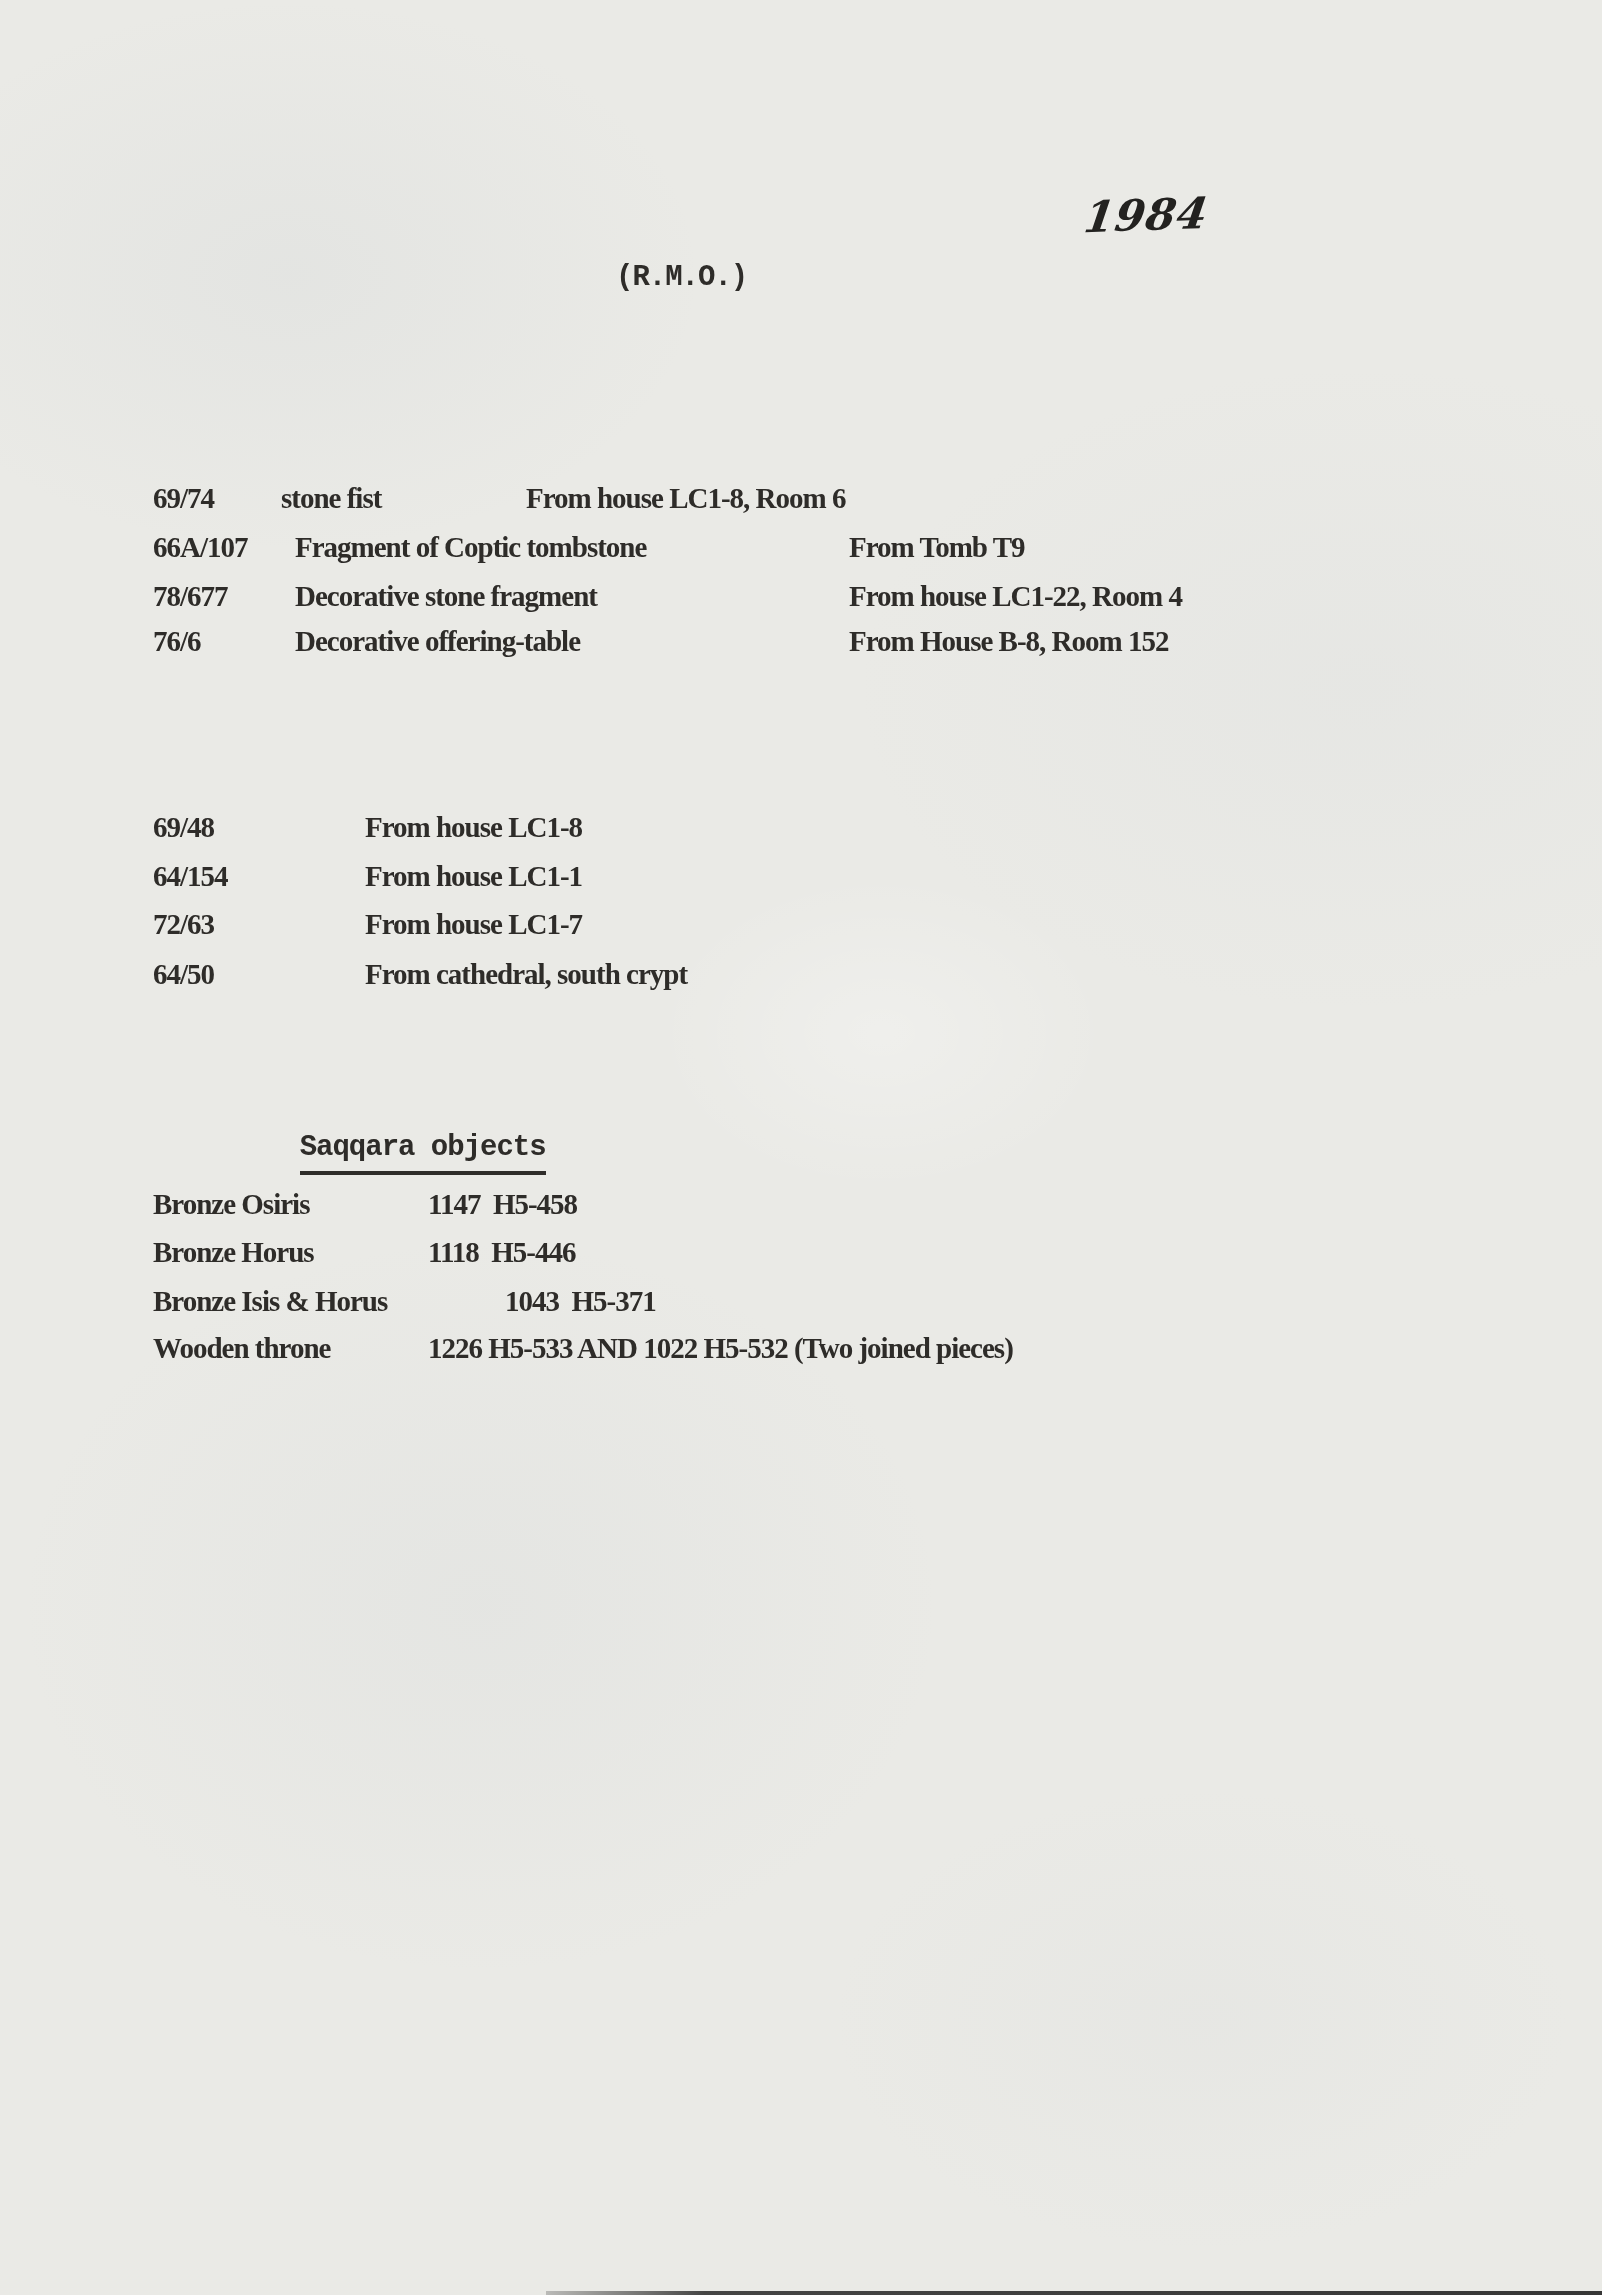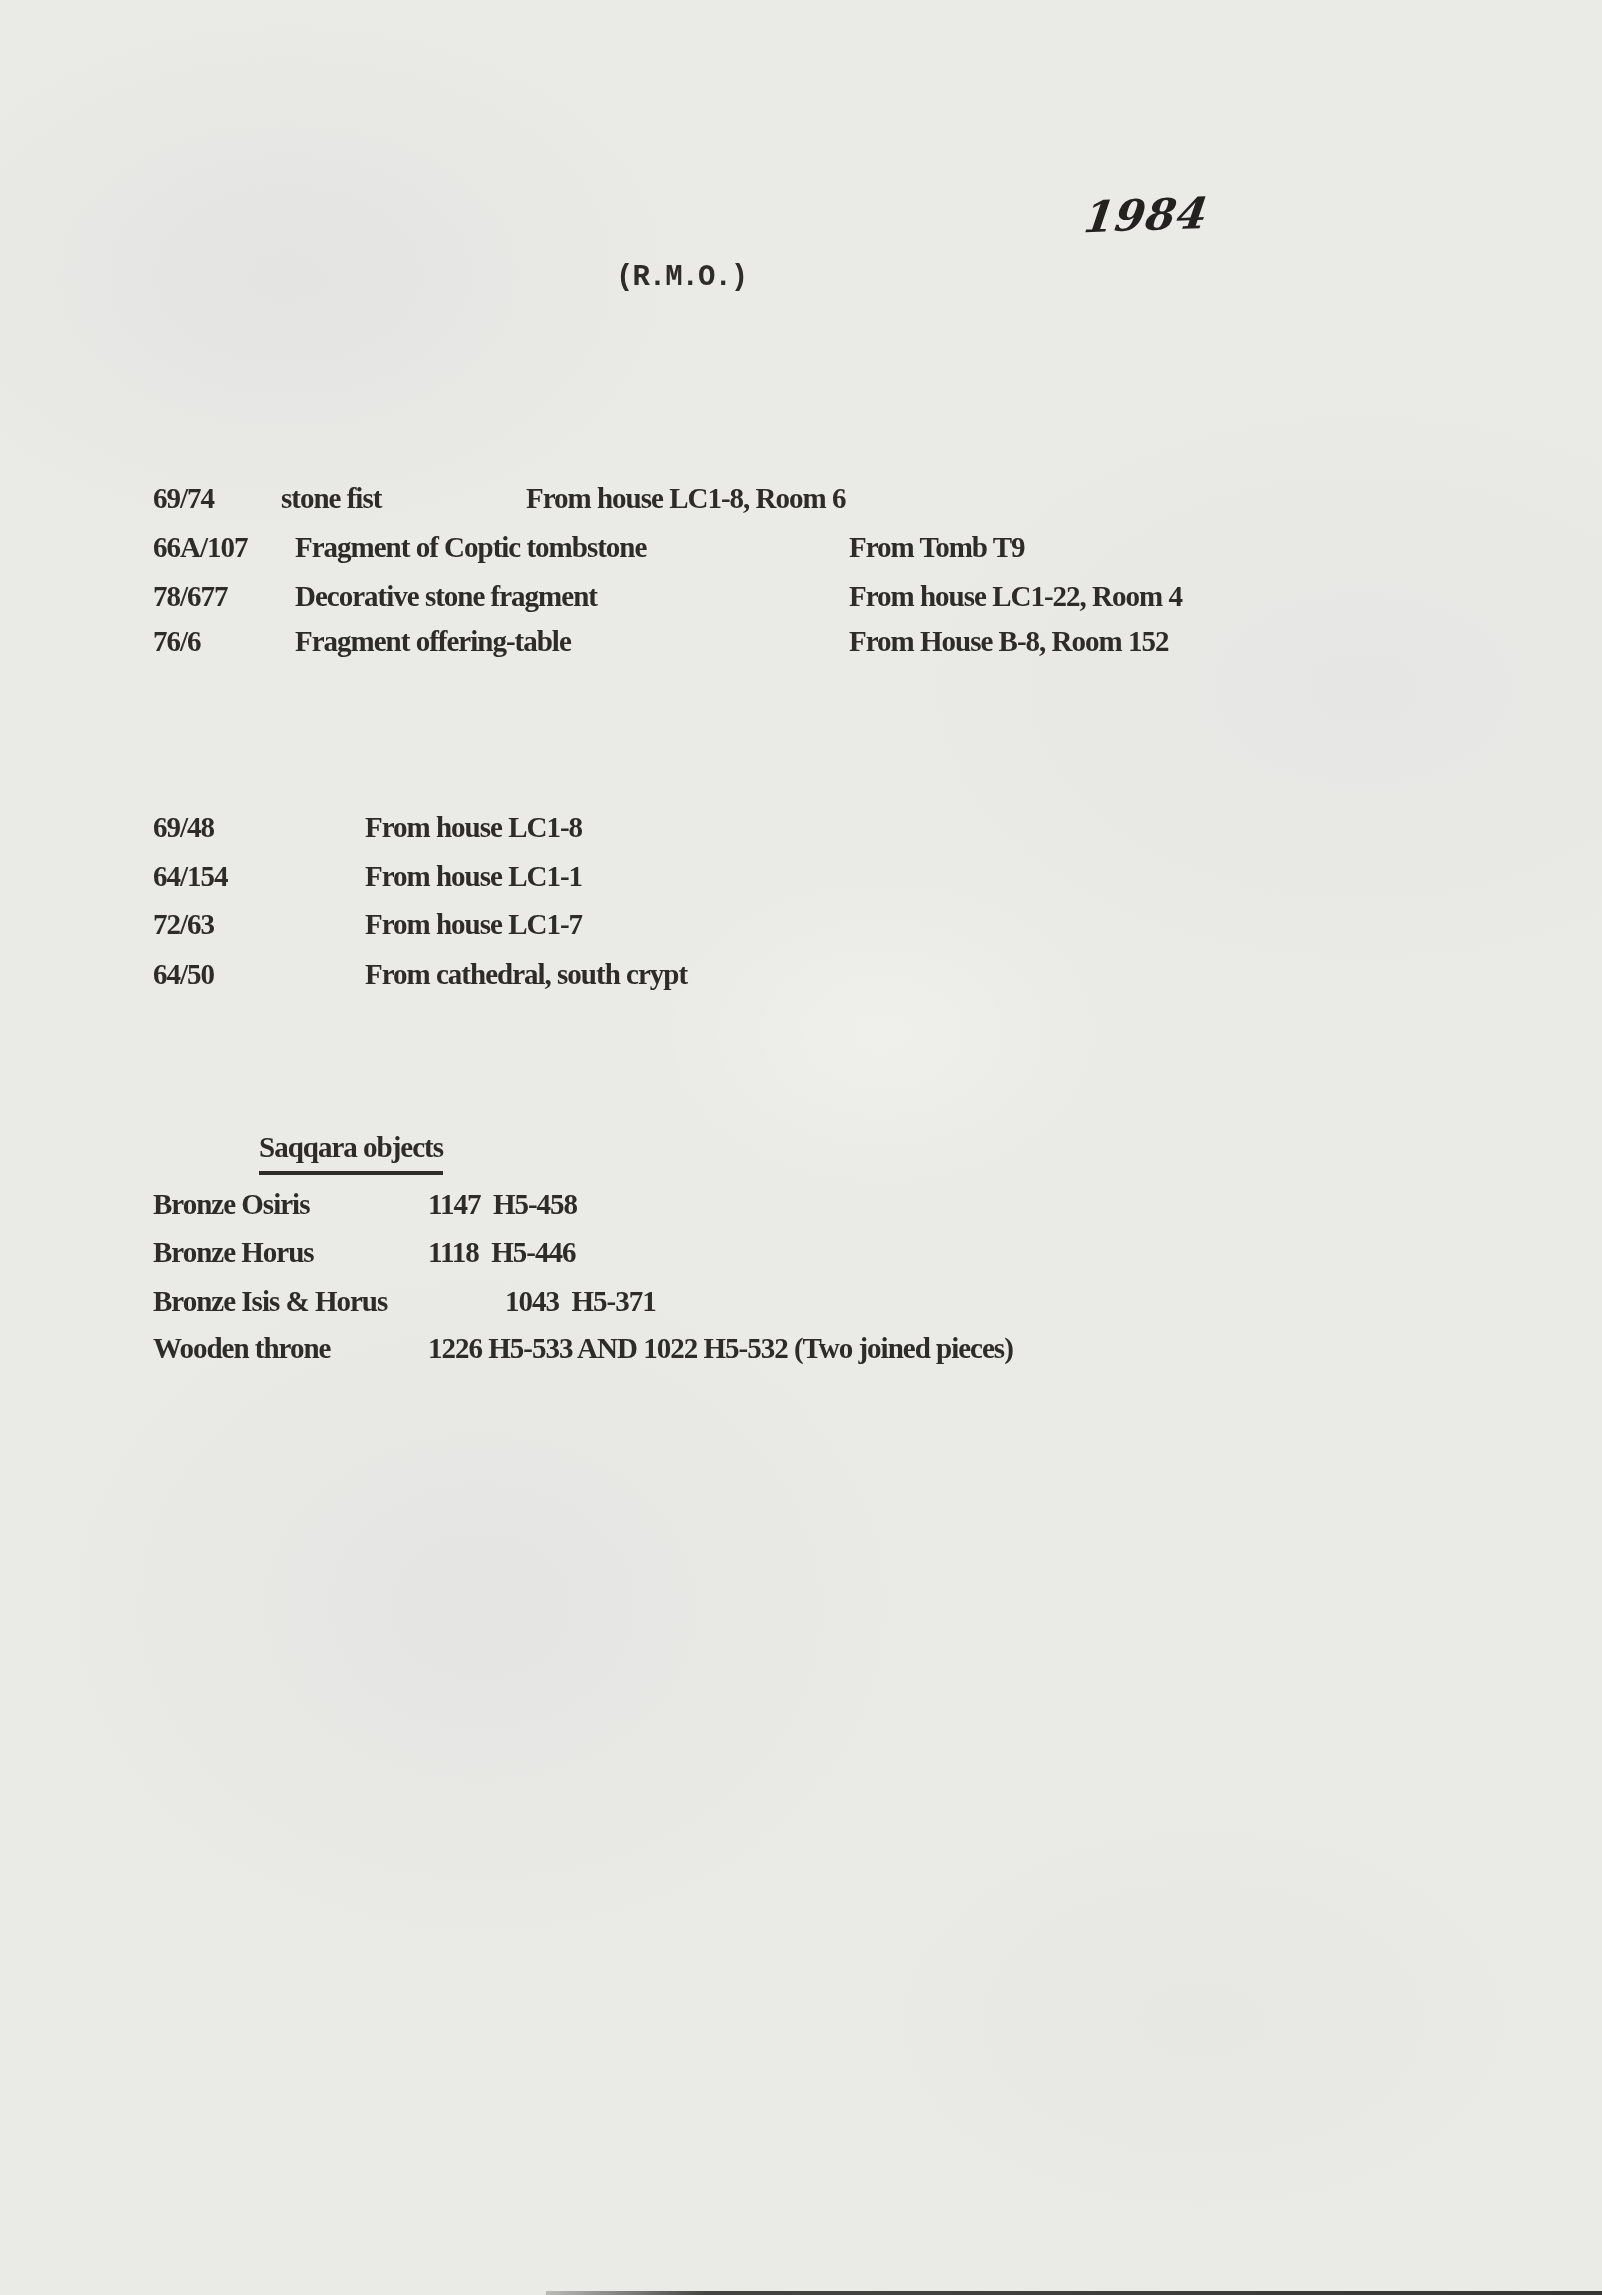--- a/index.html
+++ b/index.html
@@ -66,21 +66,21 @@
     <span class="c-desc">Fragment of Coptic tombstone</span>
     <span class="c-loc">From Tomb T9</span>
   </div>
   <div class="row stone" style="top:580px;">
     <span class="c-id">78/677</span>
     <span class="c-desc">Decorative stone fragment</span>
     <span class="c-loc">From house LC1-22, Room 4</span>
   </div>
   <div class="row stone" style="top:625px;">
     <span class="c-id">76/6</span>
-    <span class="c-desc">Fragment offering-table</span>
+    <span class="c-desc">Decorative offering-table</span>
     <span class="c-loc">From House B-8, Room 152</span>
   </div>
 
 
   <div class="row pottery" style="top:811px;">
     <span class="c-id">69/48</span>
     <span class="c-loc">From house LC1-8</span>
   </div>
   <div class="row pottery" style="top:860px;">
     <span class="c-id">64/154</span>
@@ -88,21 +88,21 @@
   </div>
   <div class="row pottery" style="top:908px;">
     <span class="c-id">72/63</span>
     <span class="c-loc">From house LC1-7</span>
   </div>
   <div class="row pottery" style="top:958px;">
     <span class="c-id">64/50</span>
     <span class="c-loc">From cathedral, south crypt</span>
   </div>
 
-  <div class="abs" style="left:234px;top:1098px;font-family:Liberation Serif, serif;">
+  <div class="abs" style="left:234px;top:1098px;">
     <span class="u">Saqqara objects</span>
   </div>
 
   <div class="row saq" style="top:1188px;">
     <span class="c-id">Bronze Osiris</span>
     <span class="c-ref">1147  H5-458</span>
   </div>
   <div class="row saq" style="top:1236px;">
     <span class="c-id">Bronze Horus</span>
     <span class="c-ref">1118  H5-446</span>

